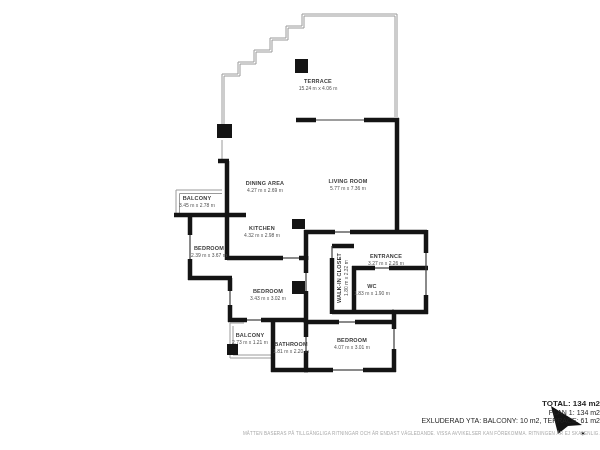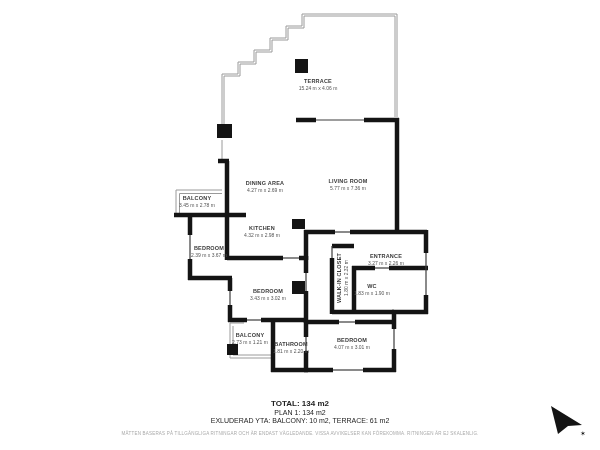--- a/index.html
+++ b/index.html
@@ -9,21 +9,21 @@
   }
   .plan-svg{position:absolute;left:0;top:0;}
   .room-label{
     position:absolute;transform:translate(-50%,-50%);
     text-align:center;white-space:nowrap;color:#3a3a3a;pointer-events:none;
   }
   .room-label .rname{font-size:5.5px;font-weight:bold;letter-spacing:.2px;}
   .room-label .rdims{font-size:5px;color:#555;margin-top:1px;}
   .room-label.rotated{transform:translate(-50%,-50%) rotate(-90deg);}
   .footer{
-    position:absolute;left:0;right:0;top:399px;text-align:center;color:#222;
+    position:absolute;left:0;right:0;top:399px;text-align:right;color:#222;
   }
   .footer .total{font-size:8px;font-weight:bold;}
   .footer .plan1{font-size:7px;margin-top:1px;}
   .footer .excluded{font-size:7px;margin-top:1px;}
   .footer .disclaimer{font-size:4.5px;color:#a9a9a9;margin-top:7px;letter-spacing:.2px;}
 </style>
 </head>
 <body>
 
 <div class="stage">

